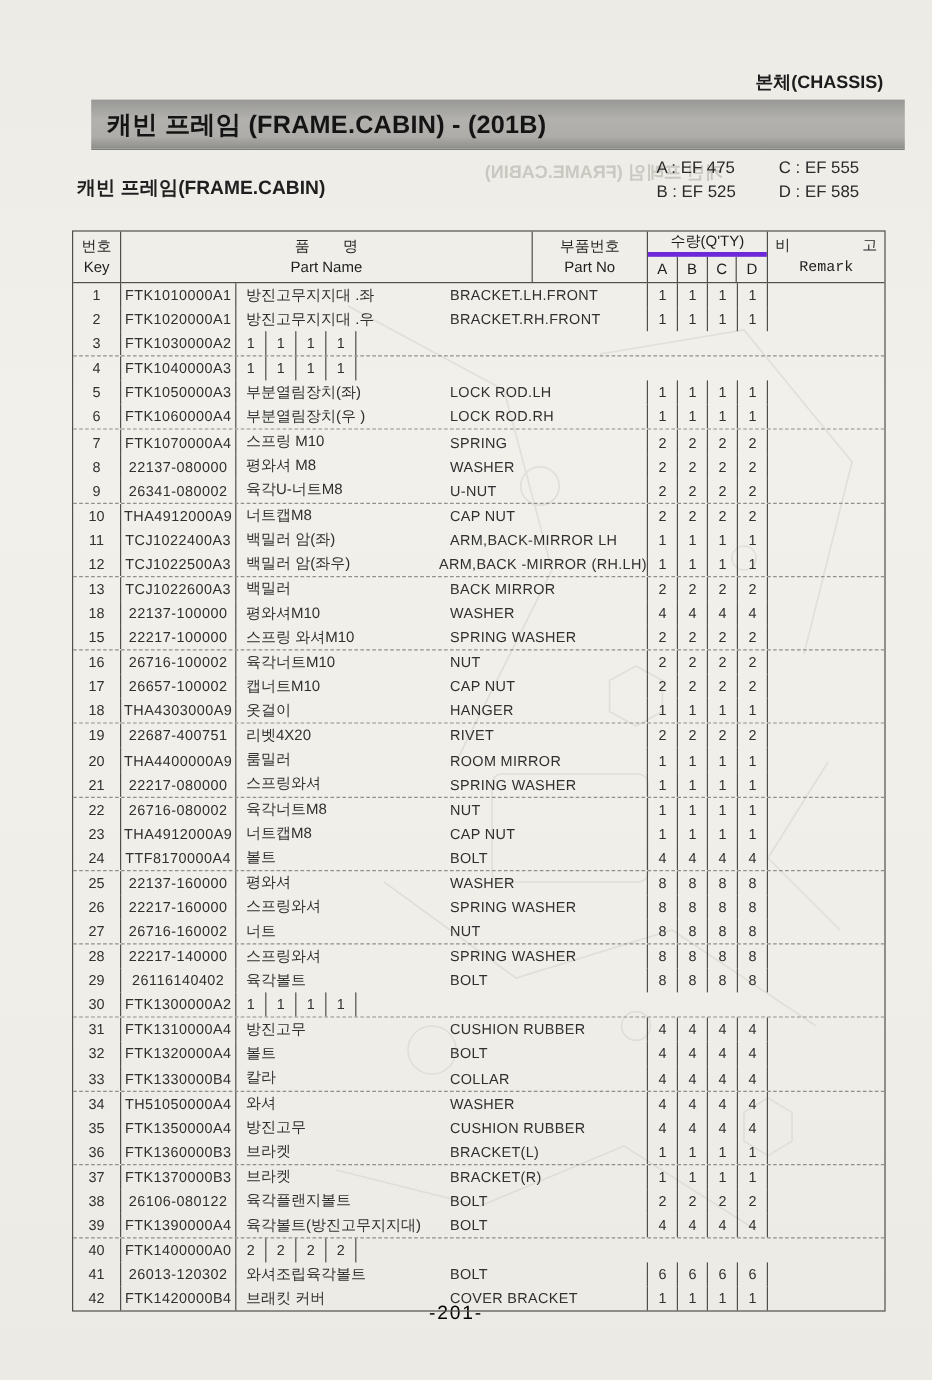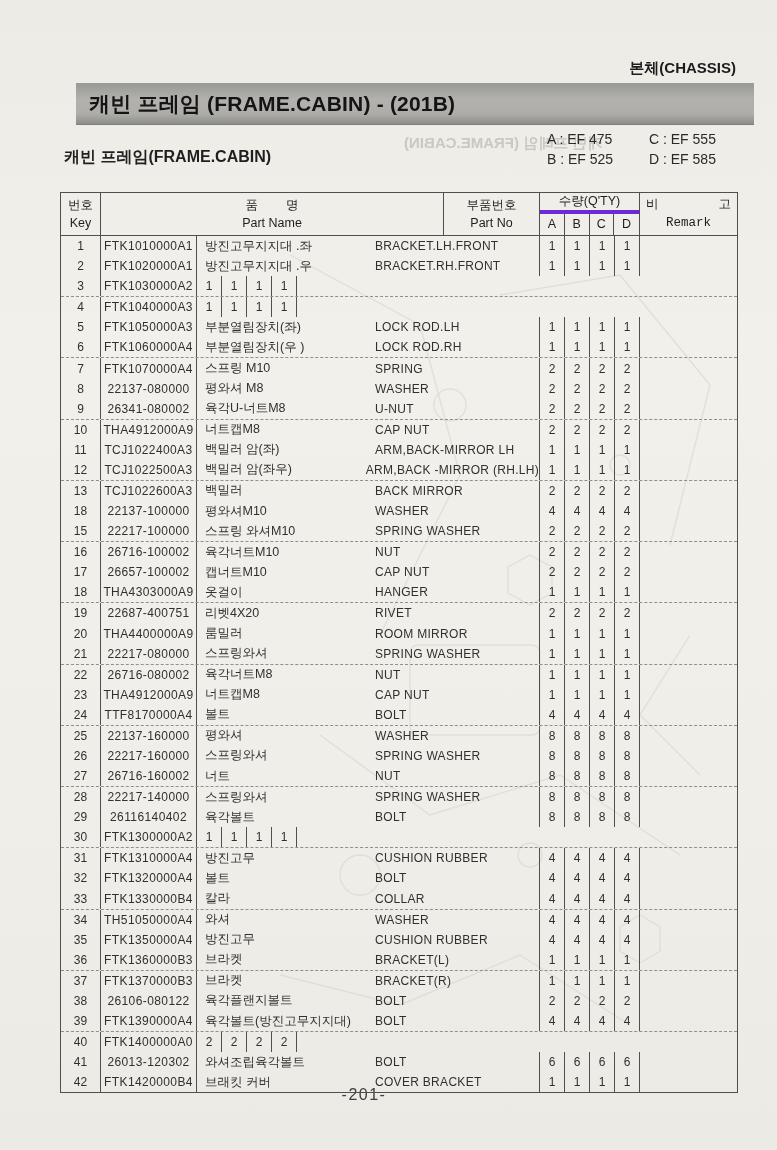--- a/index.html
+++ b/index.html
@@ -56,21 +56,21 @@
   .row.group-end{border-bottom:1px dashed #8f8f8b;}
   .c{box-sizing:border-box;border-right:1px solid #4f4f4d;display:flex;align-items:center;justify-content:center;font-size:12px;color:#303030;overflow:hidden;}
   .c-key{width:40px;}
   .c-partno{width:96px;letter-spacing:.4px;}
   .c-name{flex:1;justify-content:flex-start;}
   .name-ko{width:178px;padding-left:8px;box-sizing:border-box;font-size:12.5px;white-space:nowrap;}
   .name-en{font-size:12px;letter-spacing:.3px;white-space:nowrap;}
   .c-qty{width:25px;}
   .c-remark{width:97px;border-right:none;}
 
-  .page-num{position:absolute;top:1086px;left:60px;width:608px;text-align:center;font-size:16px;color:#404040;letter-spacing:1.5px;}
+  .page-num{position:absolute;top:1086px;left:76px;width:608px;text-align:center;font-size:16px;color:#000000;letter-spacing:1.5px;}
 </style>
 </head>
 <body>
 
 <svg class="ghost-art" width="545" height="870" viewBox="0 0 545 870" fill="none">
   <g stroke="#dbdad2" stroke-width="1.4" fill="none">
     <polyline points="90,40 220,110 260,260 180,420"></polyline>
     <polyline points="300,80 420,60 510,170 470,330"></polyline>
     <circle cx="250" cy="190" r="16"></circle>
     <circle cx="420" cy="250" r="10"></circle>

